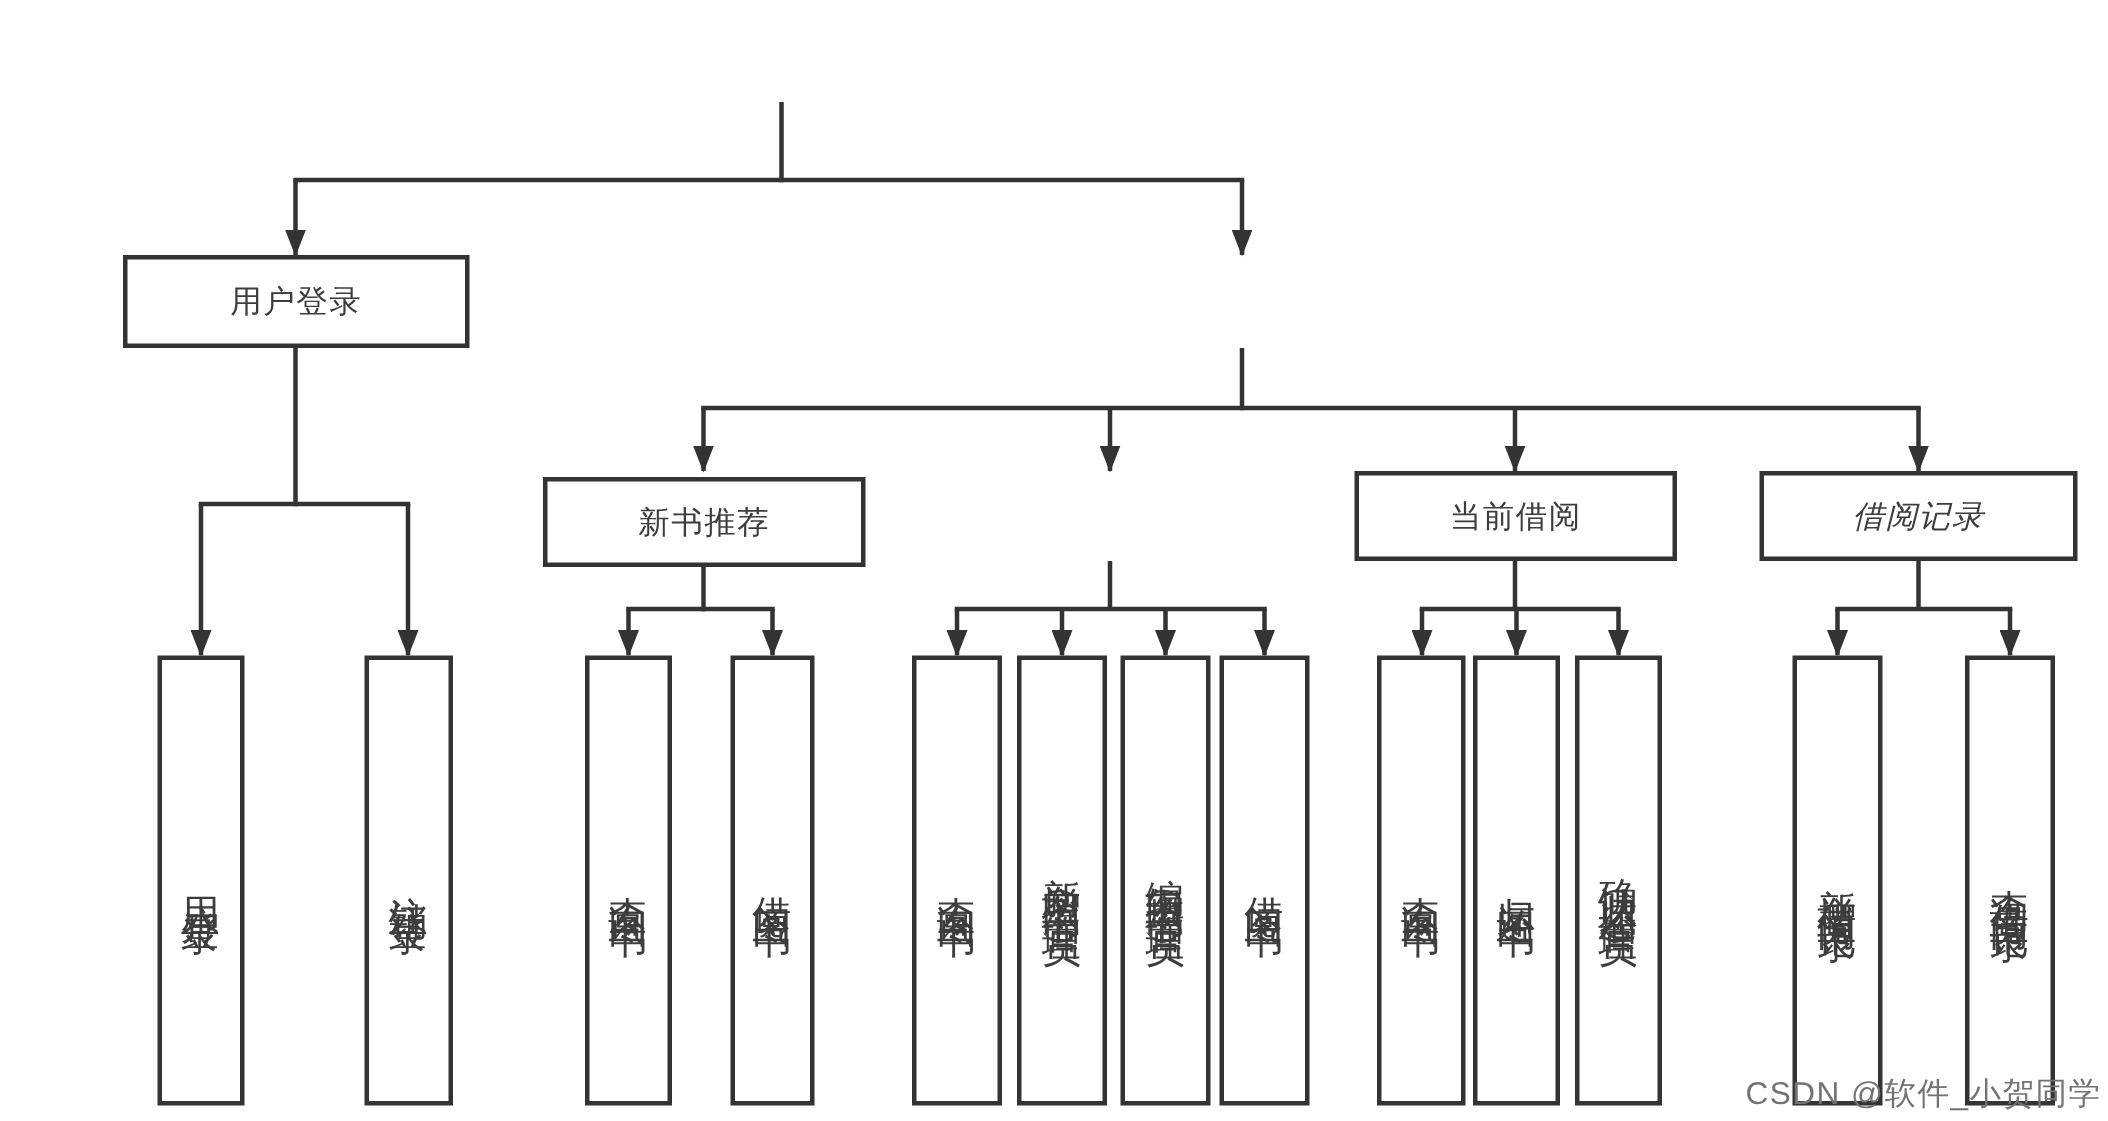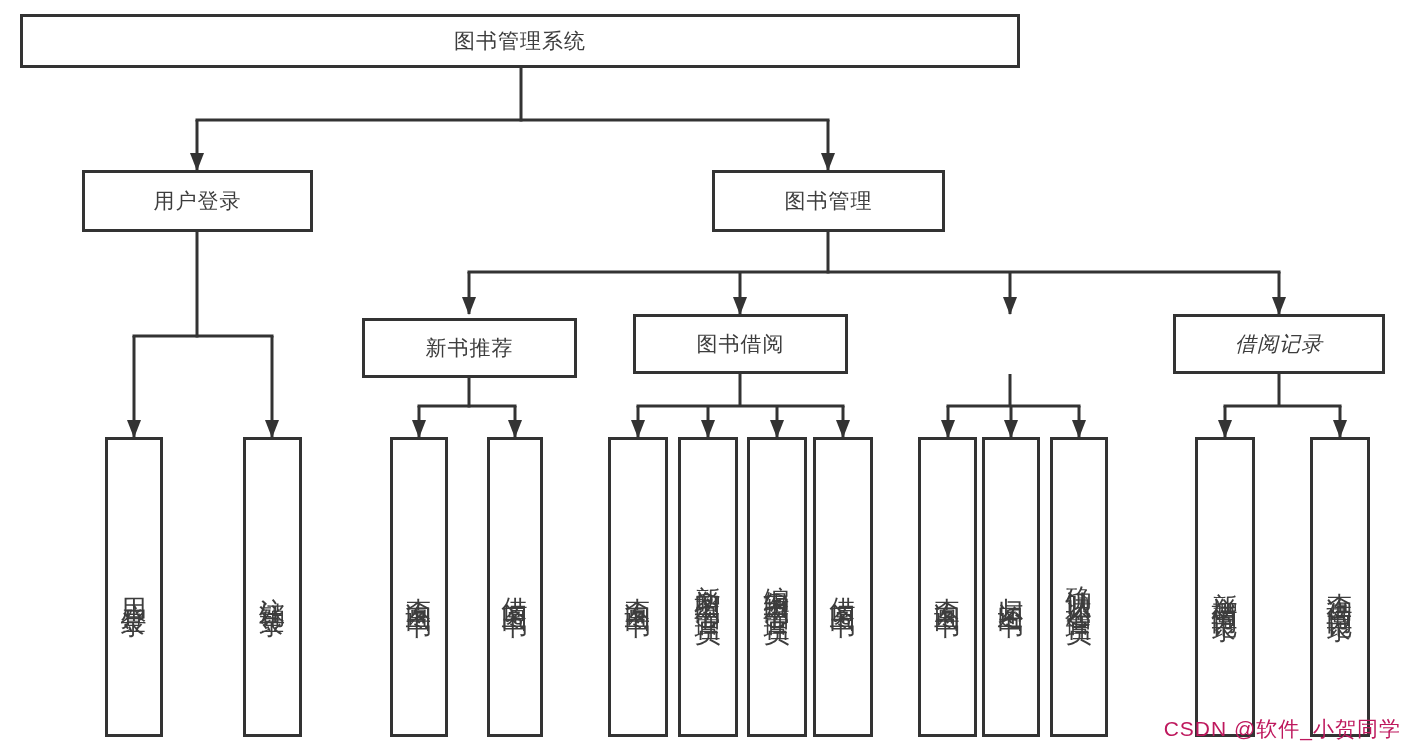--- a/index.html
+++ b/index.html
@@ -60,21 +60,21 @@
   .lf-8  { left: 813px;  width: 60px; }
   .lf-9  { left: 918px;  width: 59px; }
   .lf-10 { left: 982px;  width: 58px; }
   .lf-11 { left: 1050px; width: 58px; }
   .lf-12 { left: 1195px; width: 60px; }
   .lf-13 { left: 1310px; width: 60px; }
   .watermark {
     position: absolute;
     right: 4px;
     bottom: 4px;
-    color: #be185d;
+    color: #737373;
     font-size: 21px;
     letter-spacing: 1px;
     pointer-events: none;
   }
 </style>
 </head>
 <body>
 
 <div id="canvas">
 
@@ -121,36 +121,30 @@
       <line x1="1011" y1="406" x2="1011" y2="437" marker-end="url(#arrow)"></line>
       <line x1="1079" y1="406" x2="1079" y2="437" marker-end="url(#arrow)"></line>
 
       <line x1="1279" y1="374" x2="1279" y2="406"></line>
       <line x1="1223.5" y1="406" x2="1341.5" y2="406"></line>
       <line x1="1225" y1="406" x2="1225" y2="437" marker-end="url(#arrow)"></line>
       <line x1="1340" y1="406" x2="1340" y2="437" marker-end="url(#arrow)"></line>
     </g>
   </svg>
 
-  <div class="node n-root">
-    <span>图书管理系统</span>
-  </div>
 
   <div class="node n-login">
     <span>用户登录</span>
-  </div>
-  <div class="node n-mgmt">
-    <span>图书管理</span>
   </div>
 
   <div class="node n-rec">
     <span>新书推荐</span>
   </div>
-  <div class="node n-bor">
-    <span>图书借阅</span>
+  <div class="node n-cur">
+    <span>当前借阅</span>
   </div>
   <div class="node n-rcd">
     <span>借阅记录</span>
   </div>
 
   <div class="node leaf lf-1">
     <span class="v-label">用户登录</span>
   </div>
   <div class="node leaf lf-2">
     <span class="v-label">注销登录</span>

